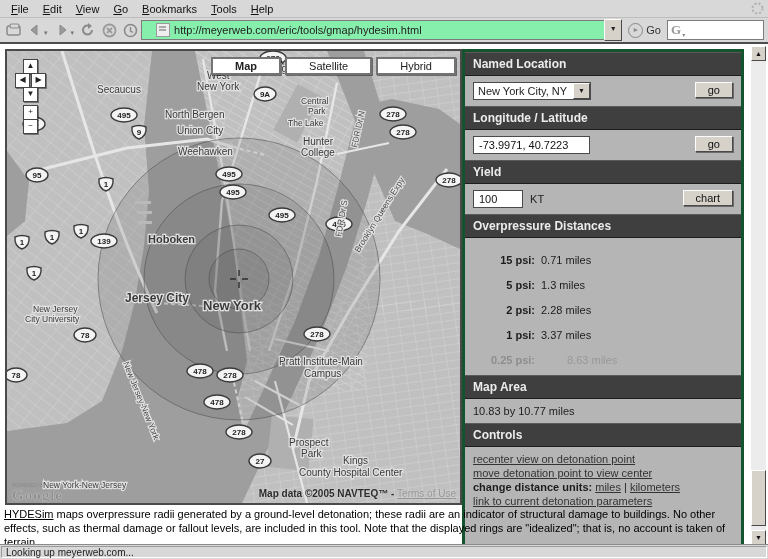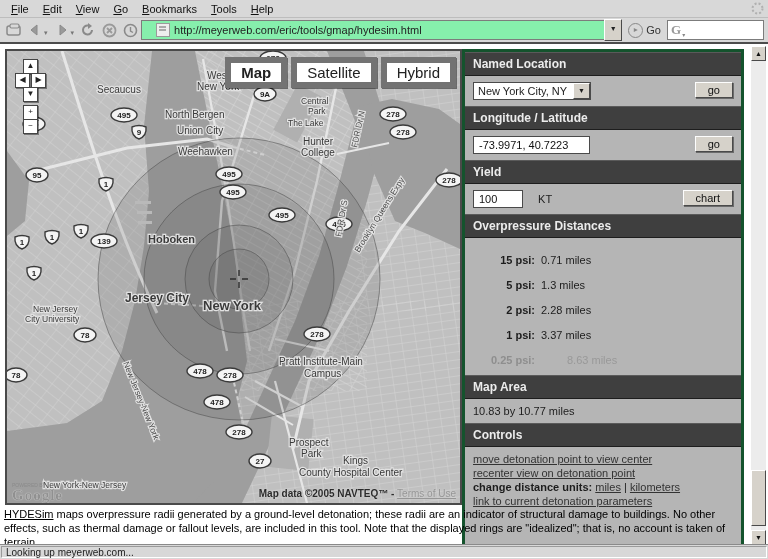--- a/index.html
+++ b/index.html
@@ -33,21 +33,21 @@
   .ml{fill:#3a3a3a;paint-order:stroke;stroke:#e2e2e2;stroke-width:2.4px;font-family:"Liberation Sans",sans-serif;}
   .lab-place{font-size:10px;}
   .lab-small{font-size:8.5px;}
   .lab-town{font-size:11px;font-weight:bold;}
   .lab-city{font-size:12px;font-weight:bold;}
   .lab-city2{font-size:13px;font-weight:bold;}
   .lab-road{font-size:8.5px;fill:#474747;}
   .shield-txt{font-size:8px;font-weight:bold;fill:#222;text-anchor:middle;font-family:"Liberation Sans",sans-serif;}
 
   .maptype{position:absolute;top:6px;right:4px;display:flex;}
-  .mt{background:#fff;border:6px solid #737373;box-shadow:1px 1px 0 rgba(0,0,0,.45);font-size:15px;color:#222;padding:1px 10px;margin-left:4px;}
+  .mt{background:#fff;border:2px solid #737373;box-shadow:1px 1px 0 rgba(0,0,0,.45);font-size:11px;color:#222;padding:1px 22px;margin-left:4px;}
   .mt.sel{font-weight:bold;}
   .pan{position:absolute;left:6px;top:8px;width:34px;height:78px;}
   .pan div{position:absolute;width:13px;height:13px;background:#fff;border:1px solid #444;box-shadow:1px 1px 0 rgba(0,0,0,.4);font-size:8px;line-height:12px;text-align:center;color:#222;}
   .google{position:absolute;left:5px;bottom:3px;line-height:9px;}
   .poweredby{font-size:5px;color:#8a8a8a;display:block;}
   .glogo2{font-size:15px;font-weight:bold;color:#909090;font-family:"Liberation Serif",serif;letter-spacing:1px;text-shadow:0 0 1px #fff;}
   .attrib{position:absolute;right:4px;bottom:4px;font-size:10px;font-weight:bold;color:#2b2b2b;text-shadow:0 0 2px #ddd;}
   .attrib a{color:#969696;font-weight:normal;text-decoration:underline;}
 
   
@@ -413,39 +413,39 @@
       <div class="phead">Longitude / Latitude</div>
       <div class="prow">
         <button class="pbtn">go</button>
         <input class="tinput" style="width: 105px;" value="-73.9971, 40.7223">
       </div>
 
       <div class="phead">Yield</div>
       <div class="prow">
         <button class="pbtn">chart</button>
         <input class="tinput" style="width: 38px;" value="100">
-        <span style="margin-left:12px">KT</span>
+        <span style="margin-left:4px">KT</span>
       </div>
 
       <div class="phead">Overpressure Distances</div>
       <div style="padding:6px 0">
         <div class="op-row"><span class="op-psi">15 psi:</span><span class="op-val">0.71 miles</span></div>
         <div class="op-row"><span class="op-psi">5 psi:</span><span class="op-val">1.3 miles</span></div>
         <div class="op-row"><span class="op-psi">2 psi:</span><span class="op-val">2.28 miles</span></div>
         <div class="op-row"><span class="op-psi">1 psi:</span><span class="op-val">3.37 miles</span></div>
         <div class="op-row op-muted"><span class="op-psi">0.25 psi:</span><span class="op-val">8.63 miles</span></div>
       </div>
 
       <div class="phead">Map Area</div>
       <div class="prow">10.83 by 10.77 miles</div>
 
       <div class="phead">Controls</div>
       <div class="ctl">
+        <a href="#">recenter view on detonation point</a>
         <a href="#">move detonation point to view center</a>
-        <a href="#">recenter view on detonation point</a>
         <span class="inline-links">
           <b>change distance units:</b>
           <a href="#">miles</a>
           <span>|</span>
           <a href="#">kilometers</a>
         </span>
         <a href="#">link to current detonation parameters</a>
       </div>
       <div class="panel-pad"></div>
     </div>

